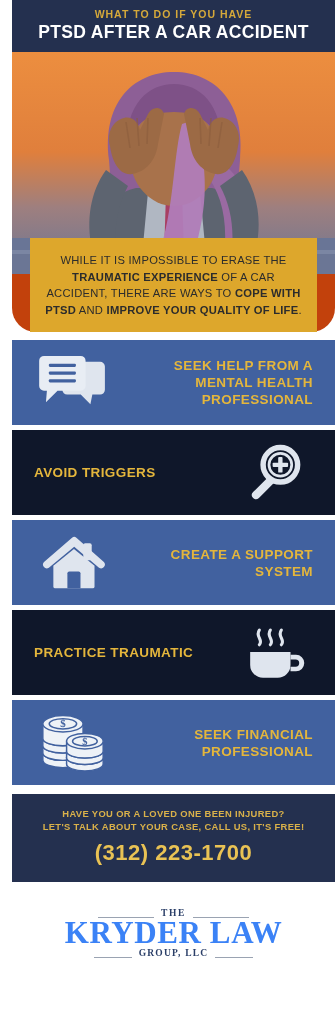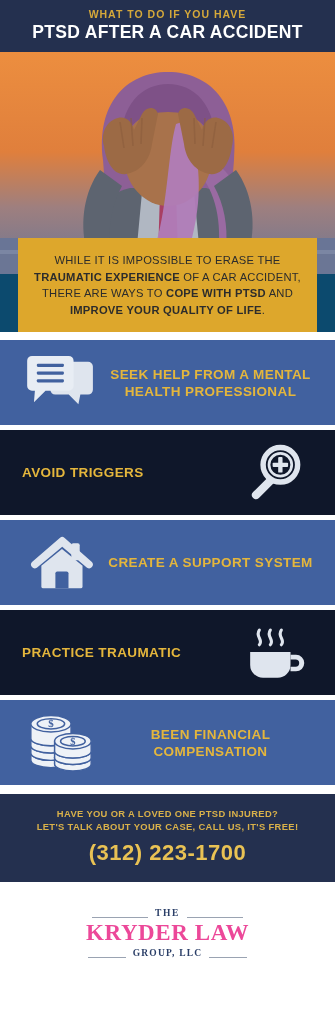--- a/index.html
+++ b/index.html
@@ -2,21 +2,21 @@
 <html><head>
 <meta charset="utf-8">
 <style>
   * { margin:0; padding:0; box-sizing:border-box; }
   html, body { width:335px; height:1024px; }
   body {
     font-family: "Liberation Sans", sans-serif;
     background:#ffffff;
     overflow:hidden;
   }
-  .infographic { width:335px; height:1024px; position:relative; background:#ffffff; }
+  .infographic { width:335px; height:1024px; position:relative; background:#ffffff;padding-left:12px; }
 
   
   .header {
     background:#24304f;
     padding:8px 10px 9px;
     text-align:center;
   }
   .header-kicker {
     color:#d6a93a;
     font-size:10.5px;
@@ -35,21 +35,21 @@
   
   .hero {
     position:relative;
     height:222px;
     background:linear-gradient(180deg,#e8893f 0%,#e07f3c 42%,#c97a5a 63%,#8b7f96 74%,#6e7694 86%,#64708f 100%);
     overflow:hidden;
   }
   .hero-fig { position:absolute; left:0; top:0; width:100%; height:100%; }
 
   
-  .callout-wrap { background:#0c4a6e; }
+  .callout-wrap { background:#c2410c;border-radius:24px; }
   .callout {
     position:relative;
     margin:-36px 18px 0;
     background:#dda72c;
     padding:14px 12px 14px;
     text-align:center;
     z-index:5;
   }
   .callout p {
     color:#2c2c2c;
@@ -79,21 +79,21 @@
     display:flex; align-items:center; justify-content:center;
   }
   .tip-label {
     color:#e4b63c;
     font-size:13.5px;
     font-weight:700;
     line-height:17px;
     letter-spacing:0.4px;
     flex:1 1 auto;
   }
-  .icon-left .tip-label { text-align:center; padding-left:8px; }
+  .icon-left .tip-label { text-align:right; padding-left:8px; }
   .icon-right .tip-label { text-align:left; padding-right:8px; }
 
   
   .cta {
     background:#24304f;
     margin-top:9px;
     padding:14px 10px 16px;
     text-align:center;
   }
   .cta-line {
@@ -119,22 +119,22 @@
   }
   .logo-row { display:flex; align-items:flex-end; justify-content:center; gap:7px; }
   .logo-rule { height:1.5px; background:#9aa3b2; }
   .logo-the {
     font-family:"Liberation Serif", serif;
     color:#2b3f६8; color:#2b3f68;
     font-size:9.5px; font-weight:700; letter-spacing:1.6px;
   }
   .logo-main {
     font-family:"Liberation Serif", serif;
-    color:#ec4899;
-    font-size:23px; font-weight:700; letter-spacing:0.6px;
+    color:#3b82f6;
+    font-size:31px; font-weight:700; letter-spacing:0.6px;
     line-height:28px; margin:1px 14px 1px;
   }
   .logo-group {
     font-family:"Liberation Serif", serif;
     color:#2b3f68;
     font-size:9.5px; font-weight:700; letter-spacing:1.2px;
   }
 </style>
 </head>
 <body>
@@ -280,26 +280,26 @@
       <ellipse cx="50" cy="51" rx="20" ry="7.5"></ellipse>
       <path d="M30 44 v7 a20 7.5 0 0 0 40 0 v-7 Z"></path>
       <ellipse cx="50" cy="44" rx="20" ry="7.5"></ellipse>
       <path d="M30 33 v11 a20 7.5 0 0 0 40 0 v-11 Z"></path>
       <ellipse cx="50" cy="33" rx="20" ry="8.5"></ellipse>
       <ellipse cx="50" cy="33" rx="13.5" ry="5.2" fill="none"></ellipse>
     </g>
     <text x="50" y="37" font-family="Liberation Serif, serif" font-size="11.5" font-weight="700" fill="#41619f" text-anchor="middle">$</text>
   </svg>
         </div>
-        <div class="tip-label">BEEN FINANCIAL COMPENSATION</div>
+        <div class="tip-label">SEEK FINANCIAL PROFESSIONAL</div>
       </div>
     </div>
 
   <div class="cta">
-    <div class="cta-line">HAVE YOU OR A LOVED ONE PTSD INJURED?</div>
+    <div class="cta-line">HAVE YOU OR A LOVED ONE BEEN INJURED?</div>
     <div class="cta-line">LET'S TALK ABOUT YOUR CASE, CALL US, IT'S FREE!</div>
     <div class="cta-phone">(312) 223-1700</div>
   </div>
 
   <div class="logo-area">
     <div class="logo-row">
       <div class="logo-rule" style="width:56px"></div>
       <div class="logo-the">THE</div>
       <div class="logo-rule" style="width:56px"></div>
     </div>

